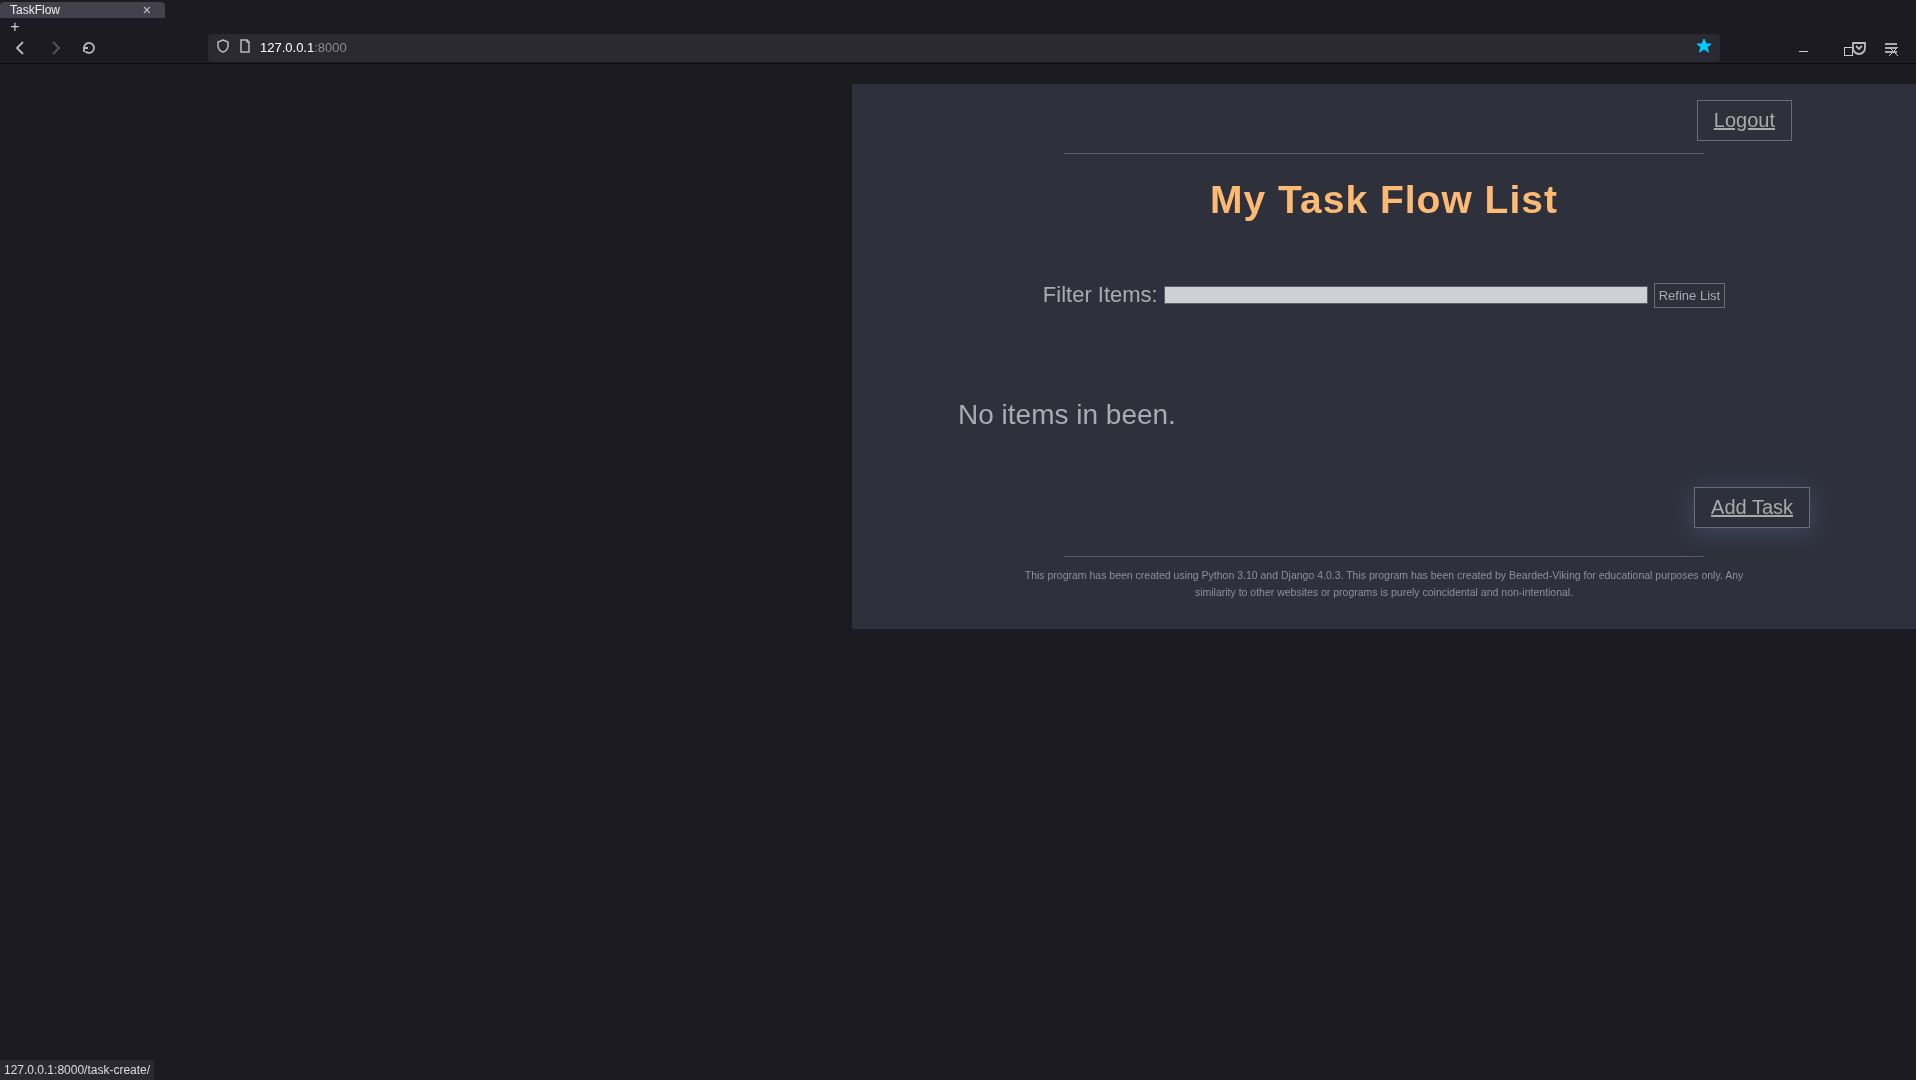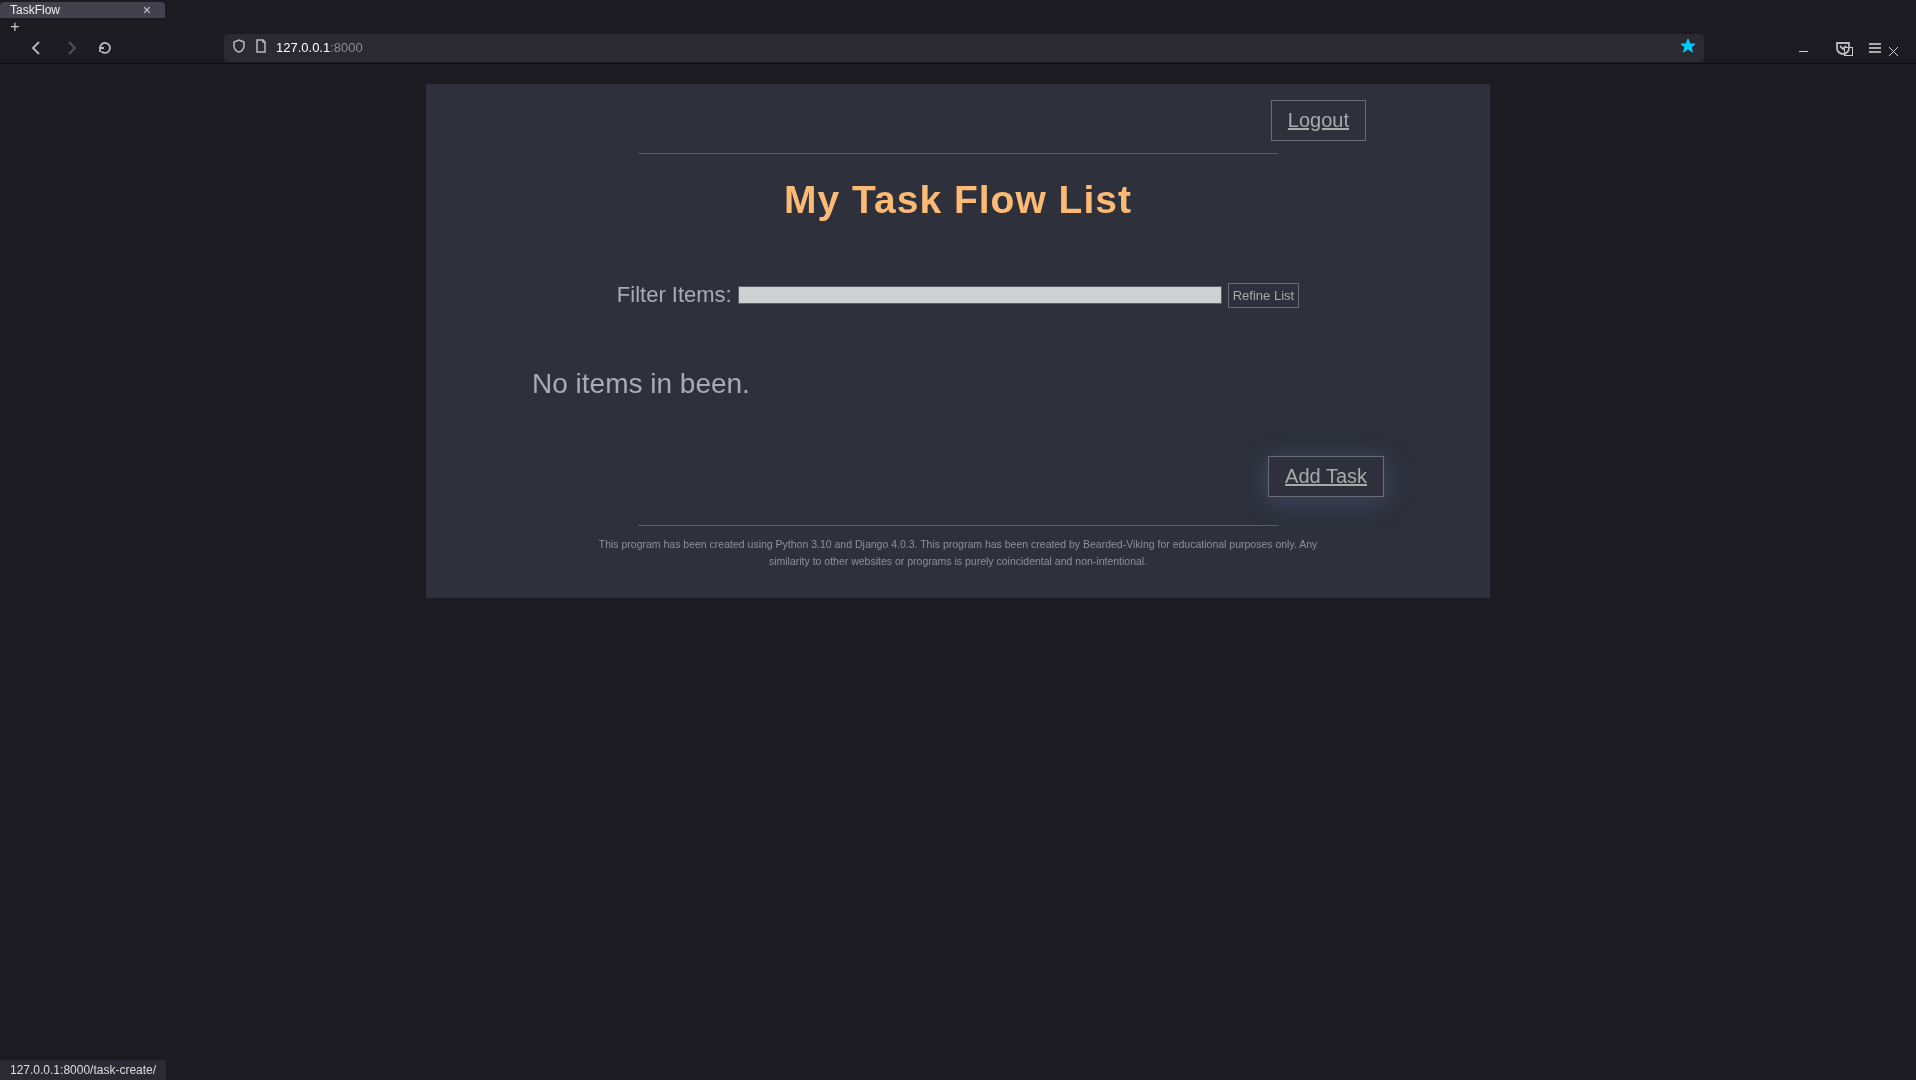--- a/index.html
+++ b/index.html
@@ -52,21 +52,21 @@
     font-size: 11px;
     cursor: pointer;
   }
   .wc svg { width: 11px; height: 11px; stroke: #ccc; stroke-width: 1; fill: none; }
 
   .toolbar {
     height: 32px;
     background: #1c1b22;
     display: flex;
     align-items: center;
-    padding: 0 22px;
+    padding: 0 6px;
     gap: 4px;
     border-bottom: 1px solid #0c0c0d;
   }
   .tb-btn {
     width: 30px; height: 28px;
     display: flex; align-items: center; justify-content: center;
     border-radius: 4px; cursor: pointer;
   }
   .tb-btn svg { width: 16px; height: 16px; stroke: #bbb; stroke-width: 1.8; fill: none; }
   .tb-btn.disabled svg { stroke: #555; }
@@ -93,21 +93,21 @@
   .right-icons { display: flex; align-items: center; gap: 2px; margin-right: 4px; }
   .right-icons .tb-btn svg { stroke: #bbb; }
 
   
   .viewport {
     width: 100%;
     height: calc(1080px - 64px - 20px);
     background: #1c1b22;
     padding-top: 20px;
     display: flex;
-    justify-content: center;
+    justify-content: flex-end;
     align-items: flex-start;
   }
   .page {
     width: 1064px;
     background: #2e303b;
     padding: 16px 0 28px 0;
   }
   .logout-row {
     display: flex;
     justify-content: flex-end;
@@ -145,21 +145,21 @@
     font-size: 39px;
     letter-spacing: 1px;
     margin: 24px 0 60px 0;
     font-family: "Segoe UI Light","Segoe UI",Arial,sans-serif;
   }
   .filter-row {
     display: flex;
     align-items: center;
     justify-content: center;
     gap: 6px;
-    margin-bottom: 60px;
+    margin-bottom: 91px;
   }
   .filter-label {
     color: #a9abb3;
     font-size: 22px;
     font-weight: 300;
   }
   .filter-input {
     width: 484px;
     height: 18px;
     background: #cfd0d3;
@@ -190,21 +190,21 @@
   .footer-text a { color: #8e909a; text-decoration: underline; }
 
   
   .status-bar {
     position: fixed;
     left: 0;
     bottom: 0;
     background: #2b2a33;
     color: #ddd;
     font-size: 12px;
-    padding: 3px 10px;
+    padding: 3px 4px;
     border-top-right-radius: 3px;
   }
 </style>
 </head>
 <body>
 
 <div class="tab-strip">
   <div class="tab">
     <span class="tab-title">TaskFlow</span>
     <span class="tab-close">×</span>

